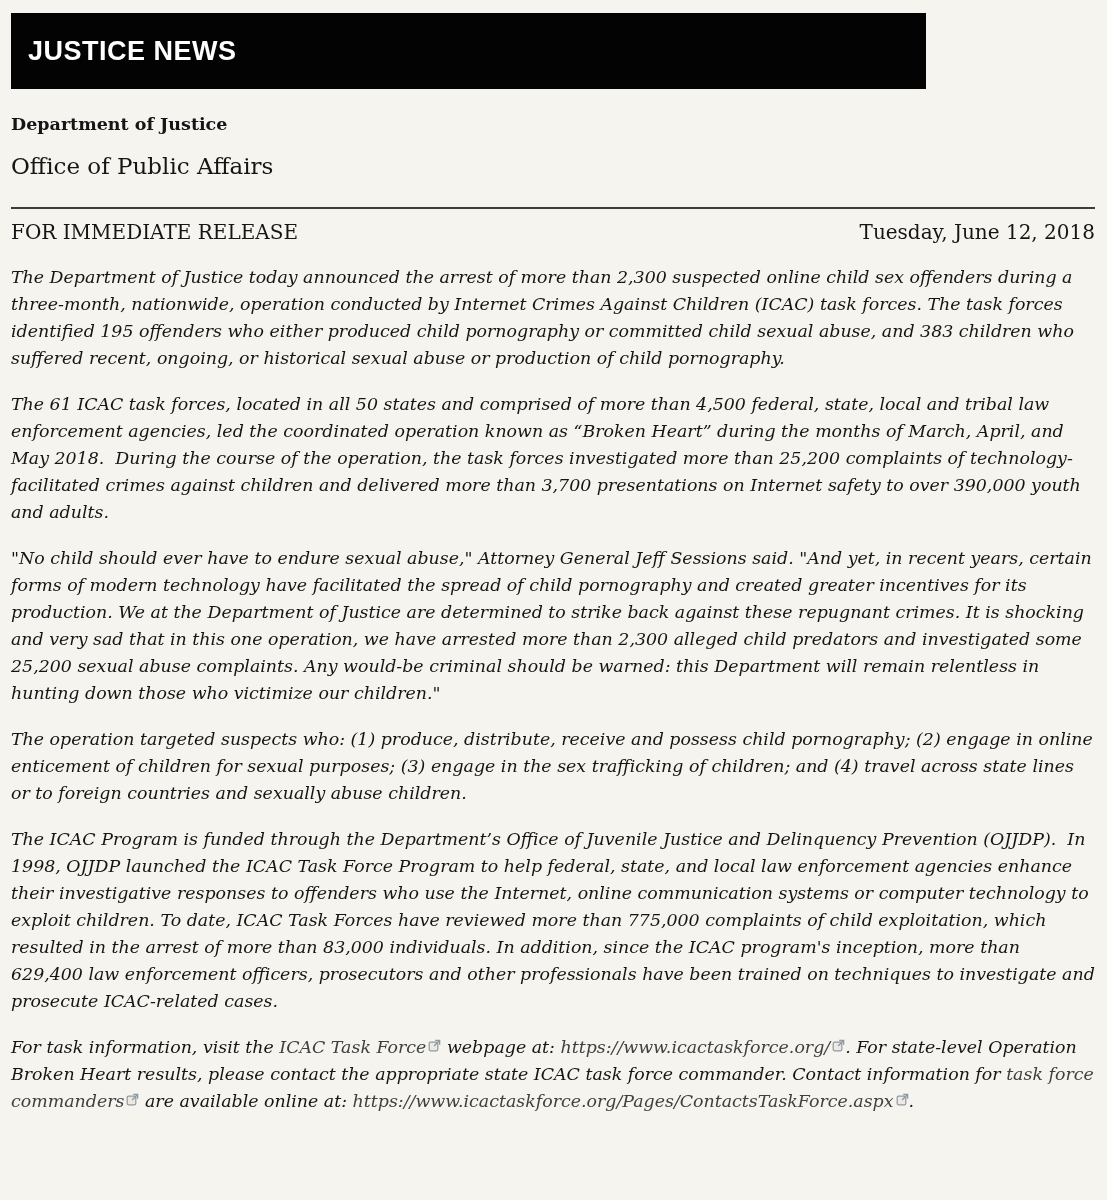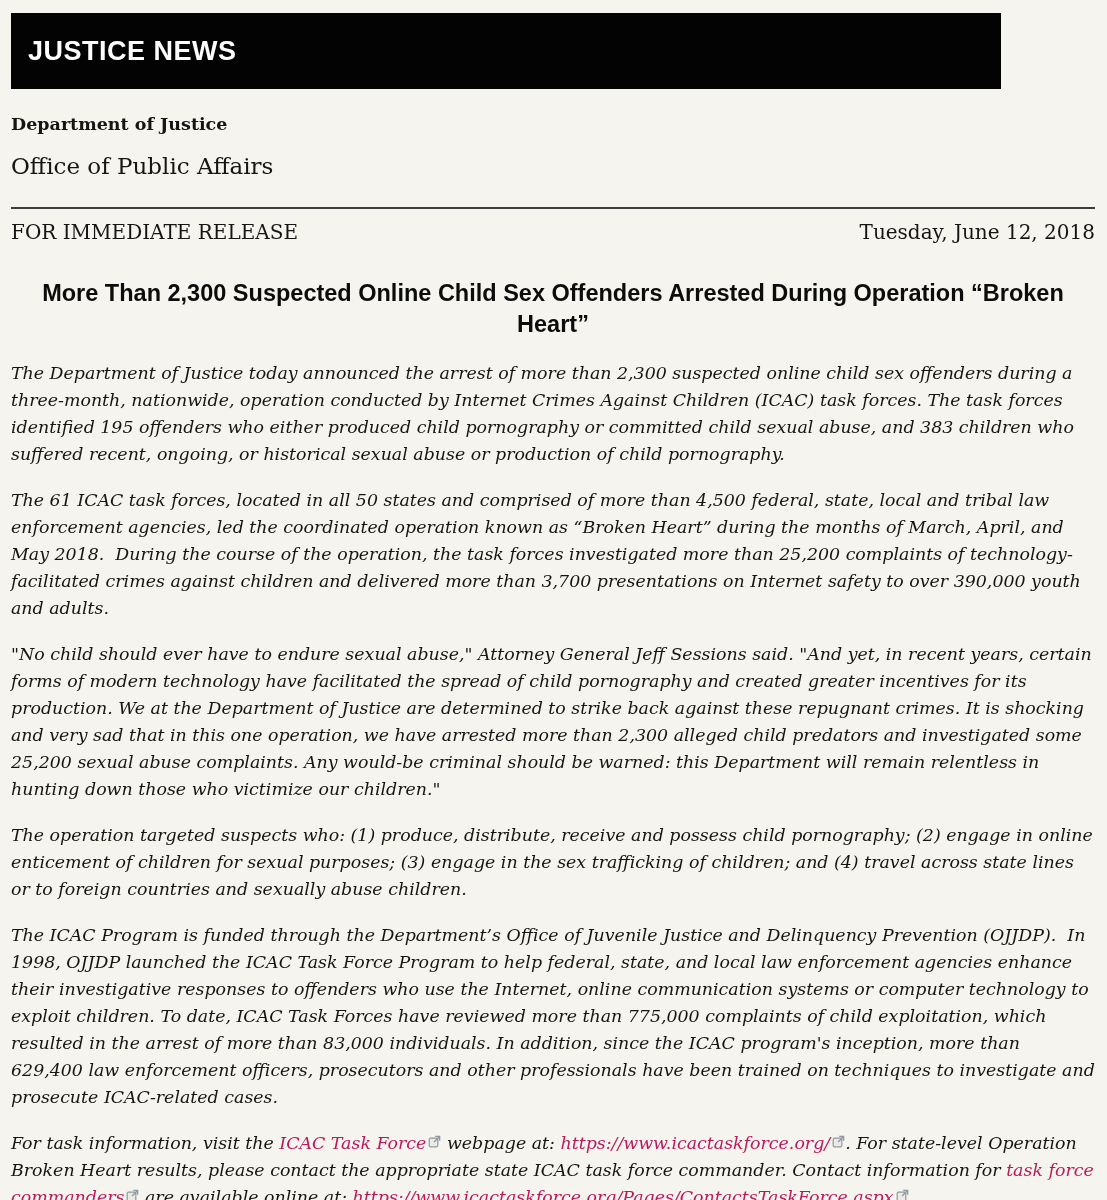--- a/index.html
+++ b/index.html
@@ -13,21 +13,21 @@
   .page {
     width: 1107px;
     height: 1200px;
     box-sizing: border-box;
     padding: 13px 12px 0 11px;
     font-family: "DejaVu Serif", "Liberation Serif", serif;
     color: #151515;
   }
   .banner {
     background: #030303;
-    width: 990px;
+    width: 915px;
     height: 76px;
     display: flex;
     align-items: center;
   }
   .banner-title {
     color: #ffffff;
     font-family: "Liberation Sans", sans-serif;
     font-weight: bold;
     font-size: 27px;
     letter-spacing: 0.5px;
@@ -71,21 +71,21 @@
     margin-top: 20px;
     font-size: 17.4px;
     line-height: 27px;
   }
   .article p {
     margin: 0 0 19px 0;
     white-space: pre-wrap;
     font-style: italic;
   }
   .article a {
-    color: #be185d;
+    color: #404040;
     text-decoration: none;
     cursor: pointer;
   }
   .ext-icon {
     display: inline-block;
     width: 13px;
     height: 13px;
     margin-left: 2px;
     vertical-align: 1px;
   }
@@ -104,21 +104,20 @@
     <div class="office-line">Office of Public Affairs</div>
   </div>
 
   <hr class="rule">
 
   <div class="release-bar">
     <span>FOR IMMEDIATE RELEASE</span>
     <span>Tuesday, June 12, 2018</span>
   </div>
 
-  <h1 class="headline">More Than 2,300 Suspected Online Child Sex Offenders Arrested During Operation “Broken Heart”</h1>
 
   <div class="article" id="article-body">
       <p>The Department of Justice today announced the arrest of more than 2,300 suspected online child sex offenders during a three-month, nationwide, operation conducted by Internet Crimes Against Children (ICAC) task forces. The task forces identified 195 offenders who either produced child pornography or committed child sexual abuse, and 383 children who suffered recent, ongoing, or historical sexual abuse or production of child pornography.</p>
       <p>The 61 ICAC task forces, located in all 50 states and comprised of more than 4,500 federal, state, local and tribal law enforcement agencies, led the coordinated operation known as “Broken Heart” during the months of March, April, and May 2018.  During the course of the operation, the task forces investigated more than 25,200 complaints of technology-facilitated crimes against children and delivered more than 3,700 presentations on Internet safety to over 390,000 youth and adults.</p>
       <p>"No child should ever have to endure sexual abuse," Attorney General Jeff Sessions said. "And yet, in recent years, certain forms of modern technology have facilitated the spread of child pornography and created greater incentives for its production. We at the Department of Justice are determined to strike back against these repugnant crimes. It is shocking and very sad that in this one operation, we have arrested more than 2,300 alleged child predators and investigated some 25,200 sexual abuse complaints. Any would-be criminal should be warned: this Department will remain relentless in hunting down those who victimize our children."</p>
       <p>The operation targeted suspects who: (1) produce, distribute, receive and possess child pornography; (2) engage in online enticement of children for sexual purposes; (3) engage in the sex trafficking of children; and (4) travel across state lines or to foreign countries and sexually abuse children.</p>
       <p>The ICAC Program is funded through the Department’s Office of Juvenile Justice and Delinquency Prevention (OJJDP).  In 1998, OJJDP launched the ICAC Task Force Program to help federal, state, and local law enforcement agencies enhance their investigative responses to offenders who use the Internet, online communication systems or computer technology to exploit children. To date, ICAC Task Forces have reviewed more than 775,000 complaints of child exploitation, which resulted in the arrest of more than 83,000 individuals. In addition, since the ICAC program's inception, more than 629,400 law enforcement officers, prosecutors and other professionals have been trained on techniques to investigate and prosecute ICAC-related cases.</p>
       <p><span>For task information, visit the </span><a>ICAC Task Force</a><svg viewBox="0 0 13 13" class="ext-icon">
           <rect x="1.2" y="3.2" width="8.6" height="8.6" rx="1.2" fill="#eceae3" stroke="#8e99a4" stroke-width="1.2"></rect>
           <path d="M7.2 1.4h4.4v4.4" fill="none" stroke="#8e99a4" stroke-width="1.4"></path>

